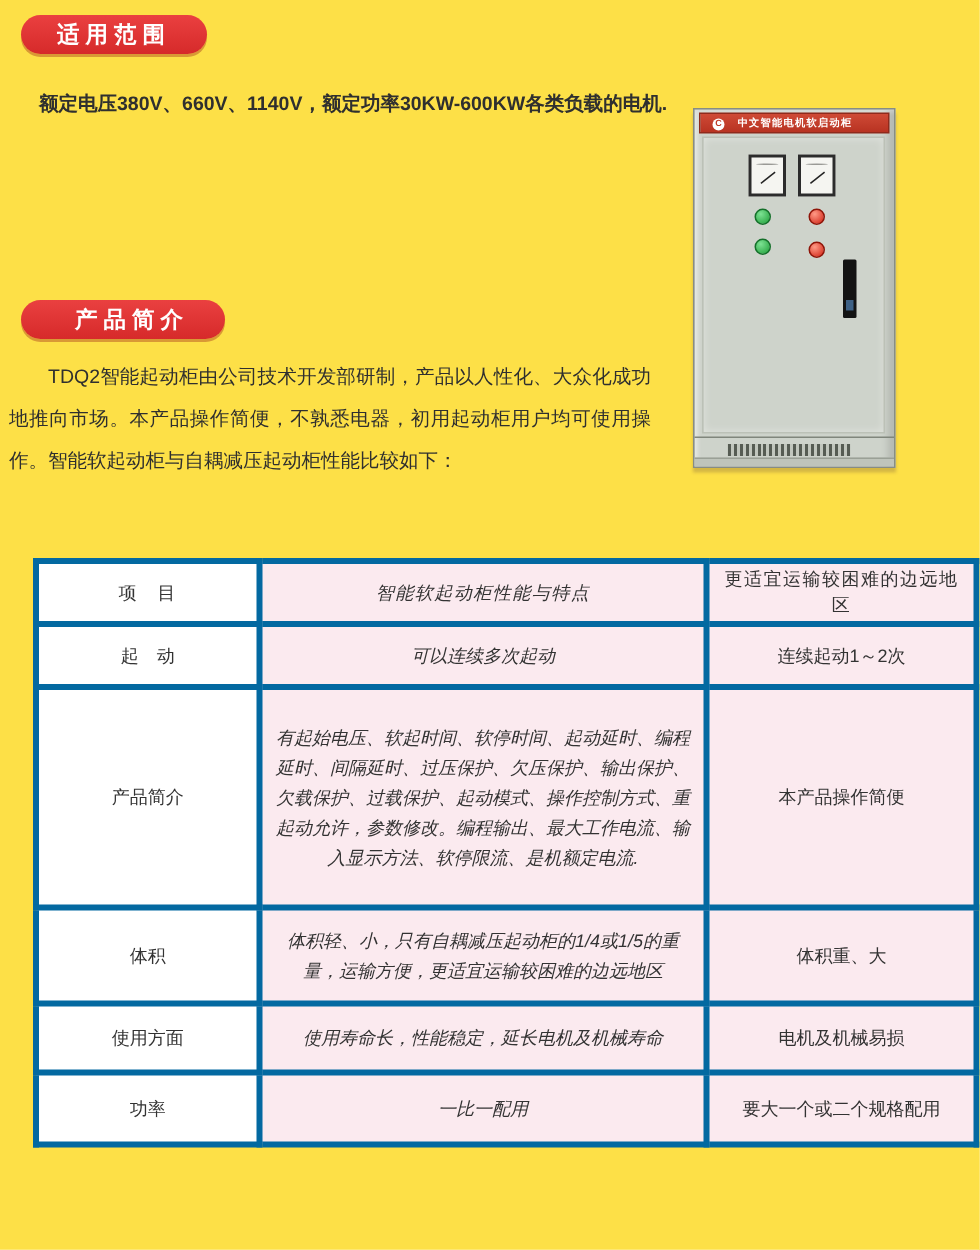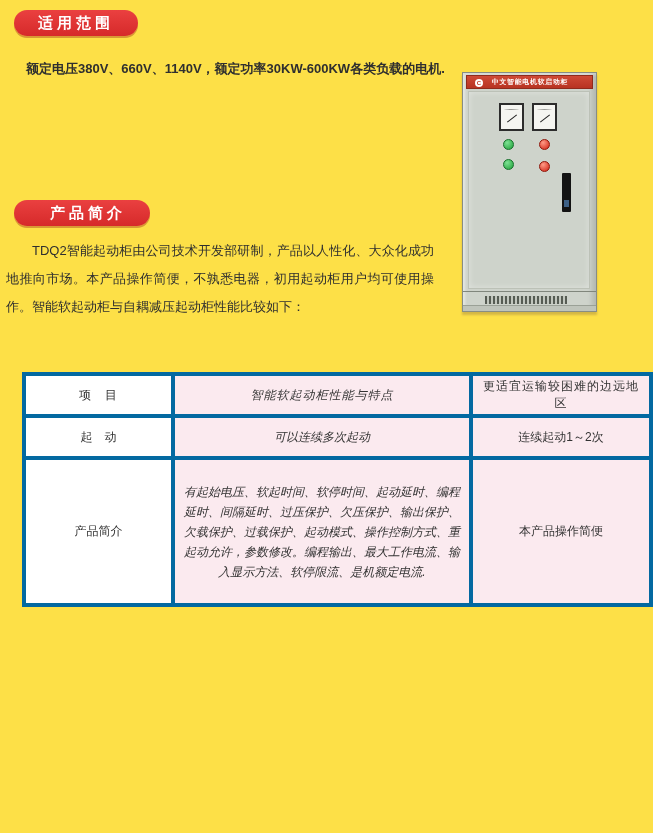--- a/index.html
+++ b/index.html
@@ -115,16 +115,31 @@
     <tr class="r-start">
       <td class="col-item">起　动</td>
       <td class="col-smart">可以连续多次起动</td>
       <td class="col-auto">连续起动1～2次</td>
     </tr>
     <tr class="r-basic">
       <td class="col-item">产品简介</td>
       <td class="col-smart cell-left">有起始电压、软起时间、软停时间、起动延时、编程延时、间隔延时、过压保护、欠压保护、输出保护、欠载保护、过载保护、起动模式、操作控制方式、重起动允许，参数修改。编程输出、最大工作电流、输入显示方法、软停限流、是机额定电流.</td>
       <td class="col-auto">本产品操作简便</td>
     </tr>
+    <tr class="r-volume">
+      <td class="col-item">体积</td>
+      <td class="col-smart cell-left">体积轻、小，只有自耦减压起动柜的1/4或1/5的重量，运输方便，更适宜运输较困难的边远地区</td>
+      <td class="col-auto">体积重、大</td>
+    </tr>
+    <tr class="r-usage">
+      <td class="col-item">使用方面</td>
+      <td class="col-smart">使用寿命长，性能稳定，延长电机及机械寿命</td>
+      <td class="col-auto">电机及机械易损</td>
+    </tr>
+    <tr class="r-power">
+      <td class="col-item">功率</td>
+      <td class="col-smart">一比一配用</td>
+      <td class="col-auto">要大一个或二个规格配用</td>
+    </tr>
   </tbody>
     </table>
 
 </div>
 
 </body></html>

